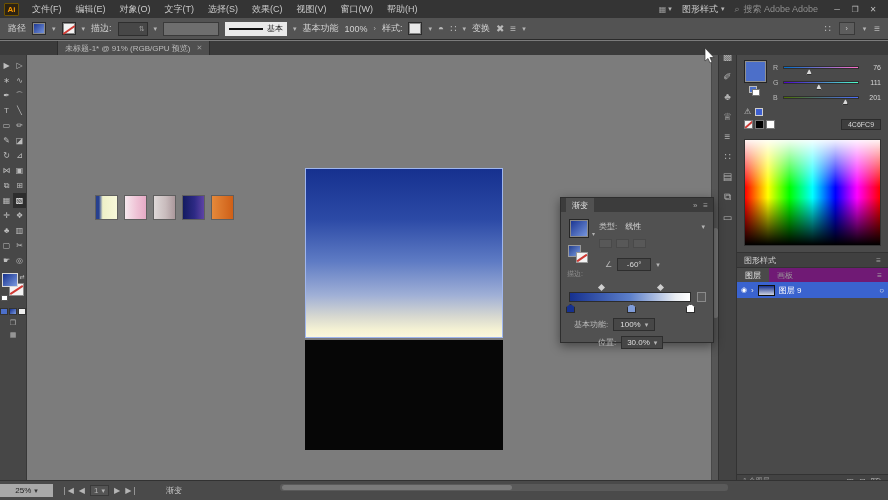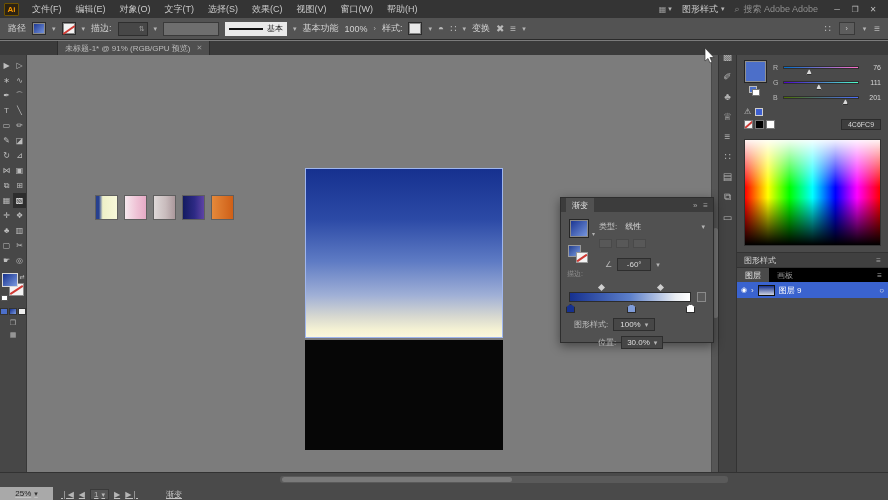--- a/index.html
+++ b/index.html
@@ -91,21 +91,21 @@
   .gp-oprow { left:13px; top:106px; }
   .gp-locrow { left:37px; top:124px; }
   .gp-valbox { width:42px; height:13px; background:#474747; border:1px solid #2e2e2e; display:flex; align-items:center; justify-content:center; gap:4px; color:#dedede; }
 
   
   .icstrip { position:absolute; right:151px; top:41px; bottom:13px; width:19px; background:#434343; border-left:1px solid #333; border-right:1px solid #333; z-index:10; display:flex; flex-direction:column; align-items:center; gap:9px; padding-top:10px; }
   .icstrip span { font-size:10px; color:#b2b2b2; }
 
   
   .dock { position:absolute; right:0; top:41px; bottom:13px; width:151px; background:#4a4a4a; z-index:10; display:flex; flex-direction:column; font-size:8px; }
-  .ptabs { height:14px; background:#000000; display:flex; align-items:center; }
+  .ptabs { height:14px; background:#701a75; display:flex; align-items:center; }
   .ptabs .t { height:14px; display:flex; align-items:center; padding:0 8px; color:#9b9b9b; }
   .ptabs .t.on { background:#4a4a4a; color:#e4e4e4; }
   .ptabs .pm { margin-left:auto; padding-right:6px; color:#a5a5a5; }
   .color-body { padding:5px 7px 4px 7px; }
   .color-top { display:flex; gap:6px; }
   .big-swatch { width:23px; height:23px; border:1px solid #252525; outline:1px solid #909090; outline-offset:-2px; }
   .sliders { flex:1; }
   .sl-row { display:flex; align-items:center; gap:4px; height:15px; }
   .sl-row .ch { width:6px; color:#b9b9b9; font-size:7px; }
   .sl-track { flex:1; height:3px; border:1px solid #2f2f2f; position:relative; }
@@ -130,21 +130,21 @@
   .layer-row { height:16px; background:#3a63cf; display:flex; align-items:center; gap:4px; padding:0 4px; color:#fff; }
   .layer-row .eye { font-size:7px; }
   .layer-row .exp { font-size:8px; color:#e8e8e8; }
   .layer-thumb { width:17px; height:11px; border:1px solid #111; }
   .layer-row .tgt { margin-left:auto; font-size:8px; color:#e8e8e8; }
   .dockfill { flex:1; background:#4a4a4a; }
   .dock-foot { height:13px; background:#434343; border-top:1px solid #333; display:flex; align-items:center; padding:0 6px; gap:5px; color:#9a9a9a; font-size:7px; }
   .dock-foot .fi { margin-left:auto; display:flex; gap:5px; font-size:8px; color:#a8a8a8; }
 
   
-  .statusbar { position:absolute; left:0; right:0; bottom:0; height:28px; background:#4a4a4a; border-top:1px solid #323232; display:flex; align-items:flex-end; font-size:8px; color:#c2c2c2; z-index:30;text-decoration:underline; }
+  .statusbar { position:absolute; left:0; right:0; bottom:0; height:20px; background:#4a4a4a; border-top:1px solid #323232; display:flex; align-items:center; font-size:8px; color:#c2c2c2; z-index:30; }
   .zoom-field { width:53px; height:13px; background:#a9a9a9; color:#222; display:flex; align-items:center; justify-content:center; gap:3px; font-size:8px; }
   .zoom-field .caret { color:#333; }
   .sb-group { display:flex; align-items:center; gap:5px; margin-left:8px; color:#b5b5b5; }
   .ab-box { display:flex; align-items:center; gap:3px; padding:0 3px; height:11px; background:#545454; border:1px solid #3a3a3a; }
   .sb-tool { margin-left:28px; color:#c9c9c9; }
   .hscroll { position:absolute; left:280px; right:160px; top:3px; height:7px; background:#5a5a5a; border-radius:3px; }
   .hscroll .thumb { position:absolute; left:2px; top:1px; width:230px; height:5px; background:#7a7a7a; border-radius:3px; }
 
   
   .cursor { position:absolute; left:704px; top:48px; z-index:60; }
@@ -320,21 +320,21 @@
       <span class="caret">▾</span>
     </div>
     <div class="gp-bar" style="background: linear-gradient(90deg, rgb(22, 49, 143) 0%, rgb(92, 127, 202) 50%, rgb(233, 237, 242) 88%, rgb(255, 255, 255) 100%);"></div>
     <div class="gp-opic"></div>
     <span class="gp-mid" style="left:38px"></span>
     <span class="gp-mid" style="left:97px"></span>
     <span class="gp-stop" style="left: 5px; background: rgb(22, 49, 143);"></span>
     <span class="gp-stop" style="left: 66px; background: rgb(127, 156, 217);"></span>
     <span class="gp-stop" style="left: 125px; background: rgb(255, 255, 255);"></span>
     <div class="gp-oprow">
-      <span>图形样式:</span>
+      <span>基本功能:</span>
       <span class="gp-valbox">
         <span>100%</span>
         <span class="caret">▾</span>
       </span>
     </div>
     <div class="gp-locrow">
       <span>位置:</span>
       <span class="gp-valbox">
         <span>30.0%</span>
         <span class="caret">▾</span>

